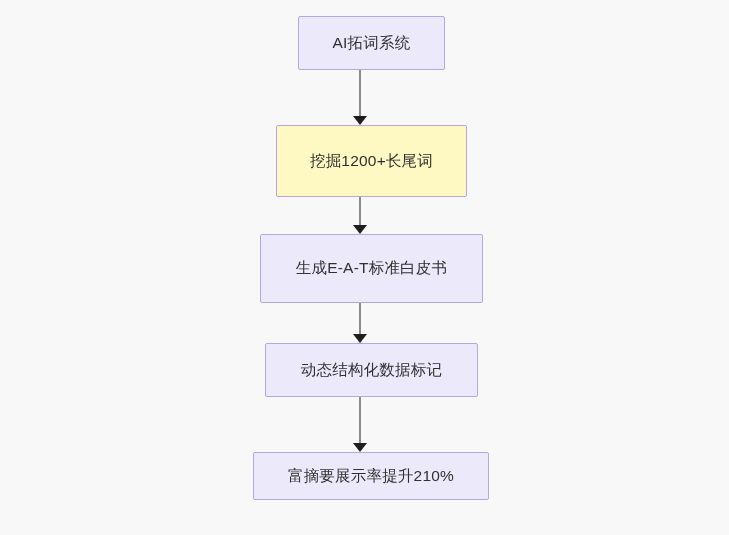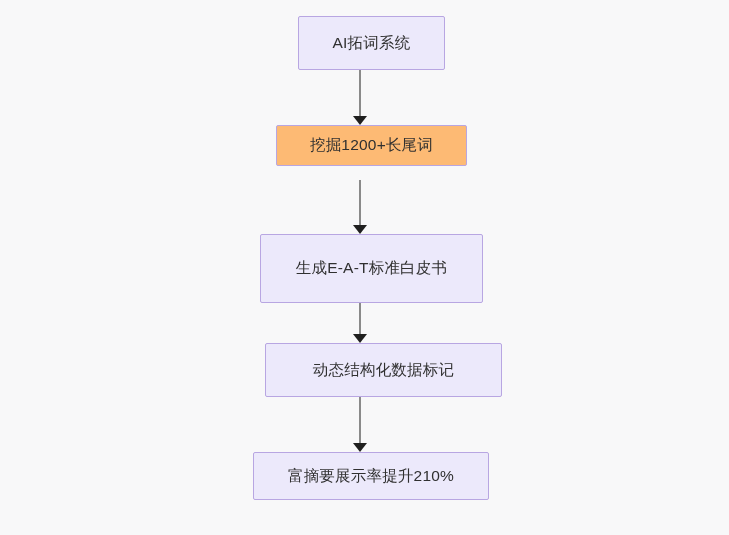--- a/index.html
+++ b/index.html
@@ -83,29 +83,29 @@
   </div>
   <div class="edge" id="edge-4" style="left: 349px; top: 397px; height: 55px;">
     <div class="edge-line" style="height: 47px; background: rgb(138, 138, 138);"></div>
     <div class="edge-arrow" style="top: 46px; border-top-color: rgb(31, 31, 31);"></div>
   </div>
 
   <div class="node" id="node-1" style="left: 298px; top: 16px; width: 147px; height: 54px; background: rgb(236, 233, 251); border-color: rgb(184, 166, 226); color: rgb(48, 48, 48);">
     <span class="node-label">AI拓词系统</span>
   </div>
 
-  <div class="node" id="node-2" style="left: 276px; top: 125px; width: 191px; height: 41px; background: #fdba74; border-color: rgb(184, 166, 226); color: rgb(48, 48, 48);">
+  <div class="node" id="node-2" style="left: 276px; top: 125px; width: 191px; height: 72px; background: #fef9c3; border-color: rgb(184, 166, 226); color: rgb(48, 48, 48);">
     <span class="node-label">挖掘1200+长尾词</span>
   </div>
 
   <div class="node" id="node-3" style="left: 260px; top: 234px; width: 223px; height: 69px; background: rgb(236, 233, 251); border-color: rgb(184, 166, 226); color: rgb(48, 48, 48);">
     <span class="node-label">生成E-A-T标准白皮书</span>
   </div>
 
-  <div class="node" id="node-4" style="left: 265px; top: 343px; width: 237px; height: 54px; background: rgb(236, 233, 251); border-color: rgb(184, 166, 226); color: rgb(48, 48, 48);">
+  <div class="node" id="node-4" style="left: 265px; top: 343px; width: 213px; height: 54px; background: rgb(236, 233, 251); border-color: rgb(184, 166, 226); color: rgb(48, 48, 48);">
     <span class="node-label">动态结构化数据标记</span>
   </div>
 
   <div class="node" id="node-5" style="left: 253px; top: 452px; width: 236px; height: 48px; background: rgb(236, 233, 251); border-color: rgb(184, 166, 226); color: rgb(48, 48, 48);">
     <span class="node-label">富摘要展示率提升210%</span>
   </div>
 
 </div>
 
 </body></html>

